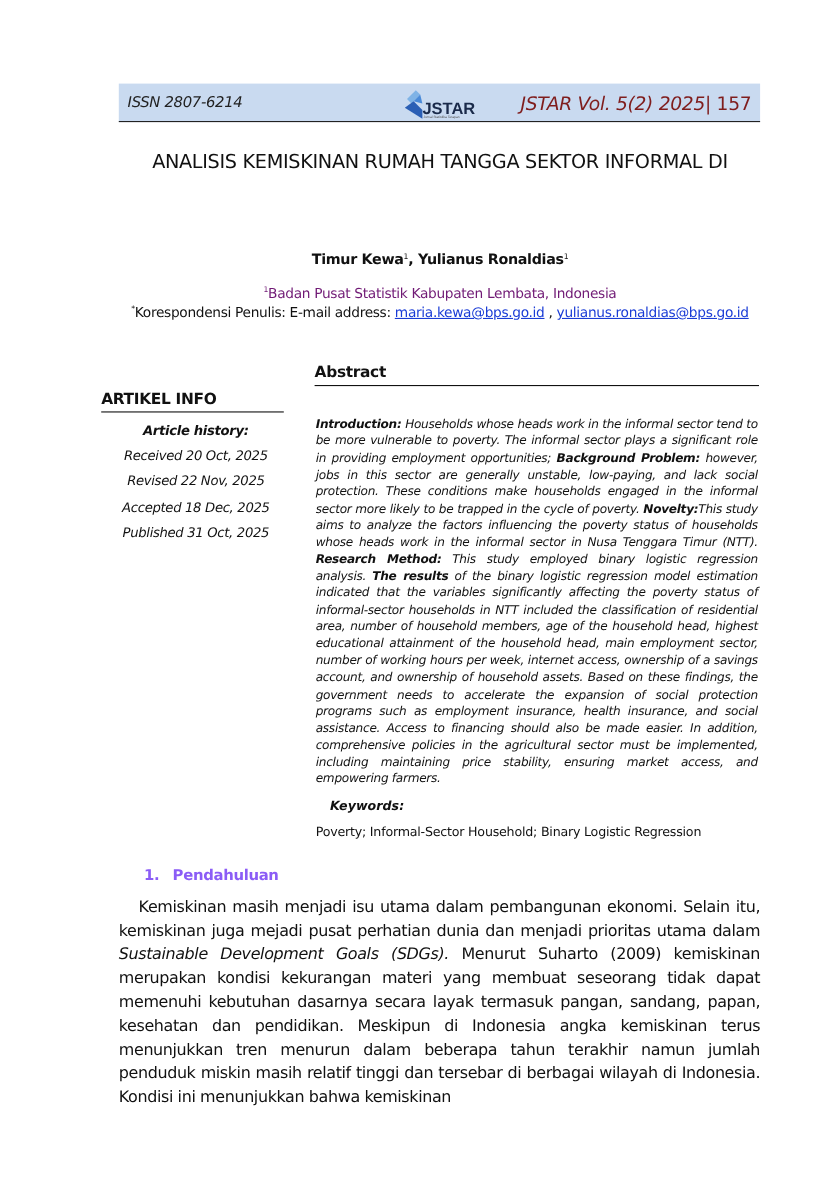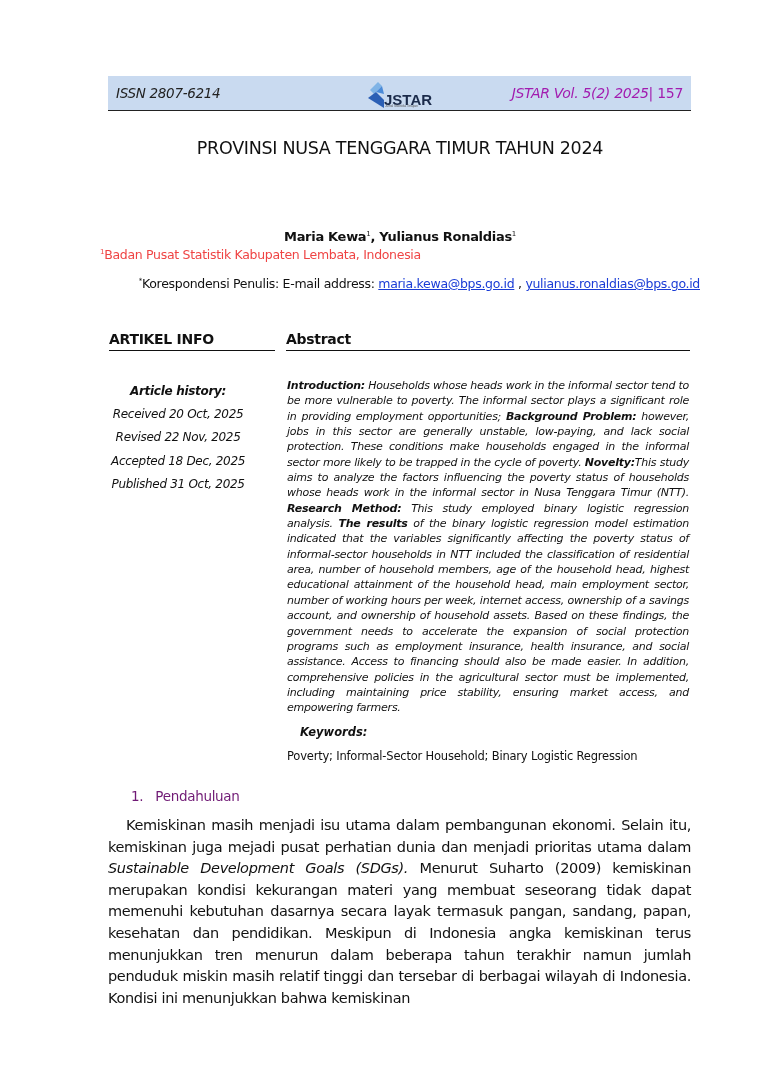--- a/index.html
+++ b/index.html
@@ -9,21 +9,21 @@
     }
     .header-band {
       position: absolute; left: 108px; top: 76px; width: 583px; height: 34px;
       background: #c9daf0; border-bottom: 1.5px solid #222;
     }
     .issn {
       position: absolute; left: 8px; top: 9px; font-size: 13.5px; font-style: italic; color: #222;
       font-family: "DejaVu Sans", sans-serif; letter-spacing: -0.3px;
     }
     .journal-vol {
-      position: absolute; right: 8px; top: 9px; font-size: 14px; color: #a21caf;
+      position: absolute; right: 8px; top: 9px; font-size: 17px; color: #7f1d1d;
       font-family: "DejaVu Sans", sans-serif; letter-spacing: -0.3px; text-align: center;
     }
     .journal-vol .it { font-style: italic; }
     .logo {
       position: absolute; left: 258px; top: 4px; width: 60px; height: 30px;
     }
     .logo-text {
       position: absolute; left: 18px; top: 11px; font-size: 15px; font-weight: bold; color: #1a2a4a;
       font-family: "Liberation Sans", sans-serif; letter-spacing: 0px;
     }
@@ -37,55 +37,55 @@
       font-family: "DejaVu Sans", sans-serif;
       padding-left: 20px;
     }
     .authors {
       position: absolute; left: 100px; top: 229px; width: 600px; text-align: center;
       font-size: 13px; font-weight: bold; color: #111;
       font-family: "DejaVu Sans", sans-serif; letter-spacing: -0.3px;
     }
     .authors sup { font-size: 7px; font-weight: normal; }
     .affil {
-      position: absolute; left: 100px; top: 247px; width: 600px; text-align: left;
-      font-size: 12.5px; color: #ef4444; letter-spacing: -0.3px;
+      position: absolute; left: 100px; top: 259px; width: 600px; text-align: center;
+      font-size: 12.5px; color: #701a75; letter-spacing: -0.3px;
     }
     .affil sup { font-size: 7px; }
     .corresp {
-      position: absolute; left: 100px; top: 276px; width: 600px; text-align: right;
+      position: absolute; left: 100px; top: 276px; width: 600px; text-align: center;
       font-size: 12.5px; color: #111; letter-spacing: -0.3px; white-space: nowrap;
     }
     .corresp sup { font-size: 7px; }
     .corresp a { color: #1a3cd6; text-decoration: underline; }
     .sec-head {
       position: absolute; top: 331px; font-size: 14px; font-weight: bold; color: #111;
       border-bottom: 1.5px solid #111; padding-bottom: 3px; letter-spacing: -0.3px;
     }
-    .artikel-head { left: 109px; width: 166px; }
+    .artikel-head { left: 92px; width: 166px; margin-top: 24px; }
     .abstract-head { left: 286px; width: 404px; }
     .history {
       position: absolute; left: 111px; top: 380px; font-size: 12px; font-style: italic; color: #111;
       line-height: 23.2px; letter-spacing: -0.3px; text-align: center;
     }
     .history .hist-title { font-weight: bold; }
     .abstract-body {
       position: absolute; left: 287px; top: 378px; width: 402px; font-size: 11px;
       line-height: 15.35px; text-align: justify; color: #111; letter-spacing: -0.25px; font-style: italic;
     }
     .abstract-body b { font-weight: bold; }
     .keywords-label {
       position: absolute; left: 300px; top: 725px; font-size: 11.5px; font-style: italic;
       font-weight: bold; color: #111;
     }
     .keywords {
       position: absolute; left: 287px; top: 749px; font-size: 11.5px; color: #111; letter-spacing: -0.2px;
     }
     .section-1 {
-      position: absolute; left: 131px; top: 788px; font-size: 13.5px; font-weight: normal; color: #701a75;
+      position: absolute; left: 131px; top: 788px; font-size: 13.5px; font-weight: bold; color: #8b5cf6;
       letter-spacing: -0.3px;
     }
     .section-1 .num { margin-right: 12px; }
     .body-text {
       position: absolute; left: 108px; top: 815px; width: 583px; font-size: 14.5px;
       line-height: 21.6px; text-align: justify; color: #111; text-indent: 18px; letter-spacing: -0.35px;
     }
     .body-text i { font-style: italic; margin-top: 16px; }
   </style>
 </head>
@@ -99,25 +99,25 @@
       <polygon points="2,18 10,12 18,20 18,28" fill="#2b5fb5"></polygon>
       <polygon points="10,12 16,6 18,14" fill="#4a8ad8"></polygon>
     </svg>
     <span class="logo-text">JSTAR</span>
     <span class="logo-sub">Jurnal Statistika Terapan</span>
   </div>
   <span class="journal-vol"><span class="it">JSTAR Vol. 5(2) 2025</span><span>|</span> <span>157</span></span>
 </div>
 
 <div class="title">
-  <div>PROVINSI NUSA TENGGARA TIMUR TAHUN 2024</div>
+  <div>ANALISIS KEMISKINAN RUMAH TANGGA SEKTOR INFORMAL DI</div>
 </div>
 
 <div class="authors">
-  <span>Maria Kewa</span><sup>1</sup><span>, </span><span>Yulianus Ronaldias</span><sup>1</sup>
+  <span>Timur Kewa</span><sup>1</sup><span>, </span><span>Yulianus Ronaldias</span><sup>1</sup>
 </div>
 
 <div class="affil">
   <sup>1</sup><span>Badan Pusat Statistik Kabupaten Lembata, Indonesia</span>
 </div>
 
 <div class="corresp">
   <sup>*</sup><span>Korespondensi Penulis: E-mail address: </span><a href="#">maria.kewa@bps.go.id</a><span> , </span><a href="#">yulianus.ronaldias@bps.go.id</a>
 </div>
 

